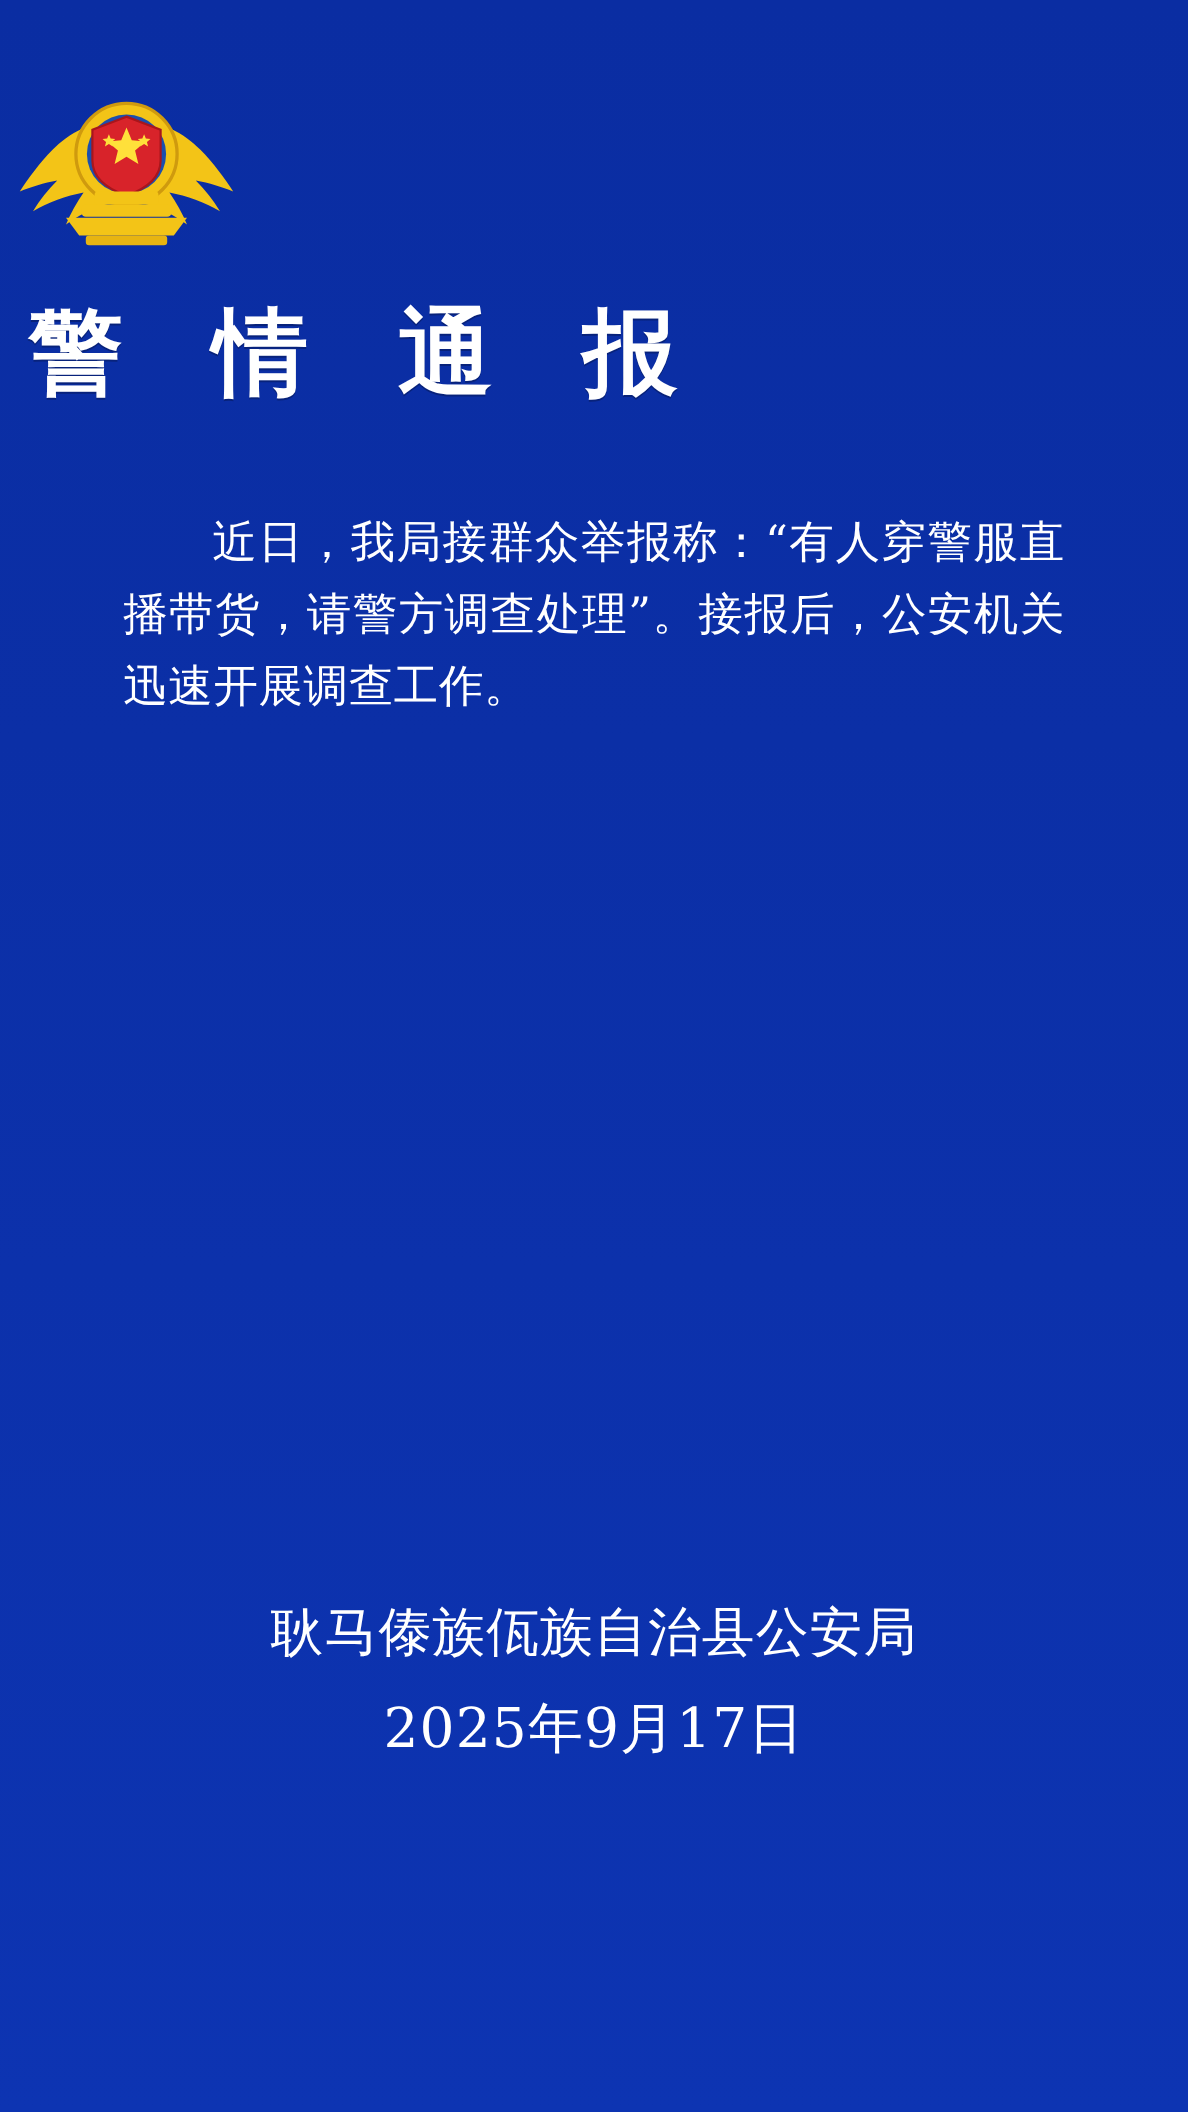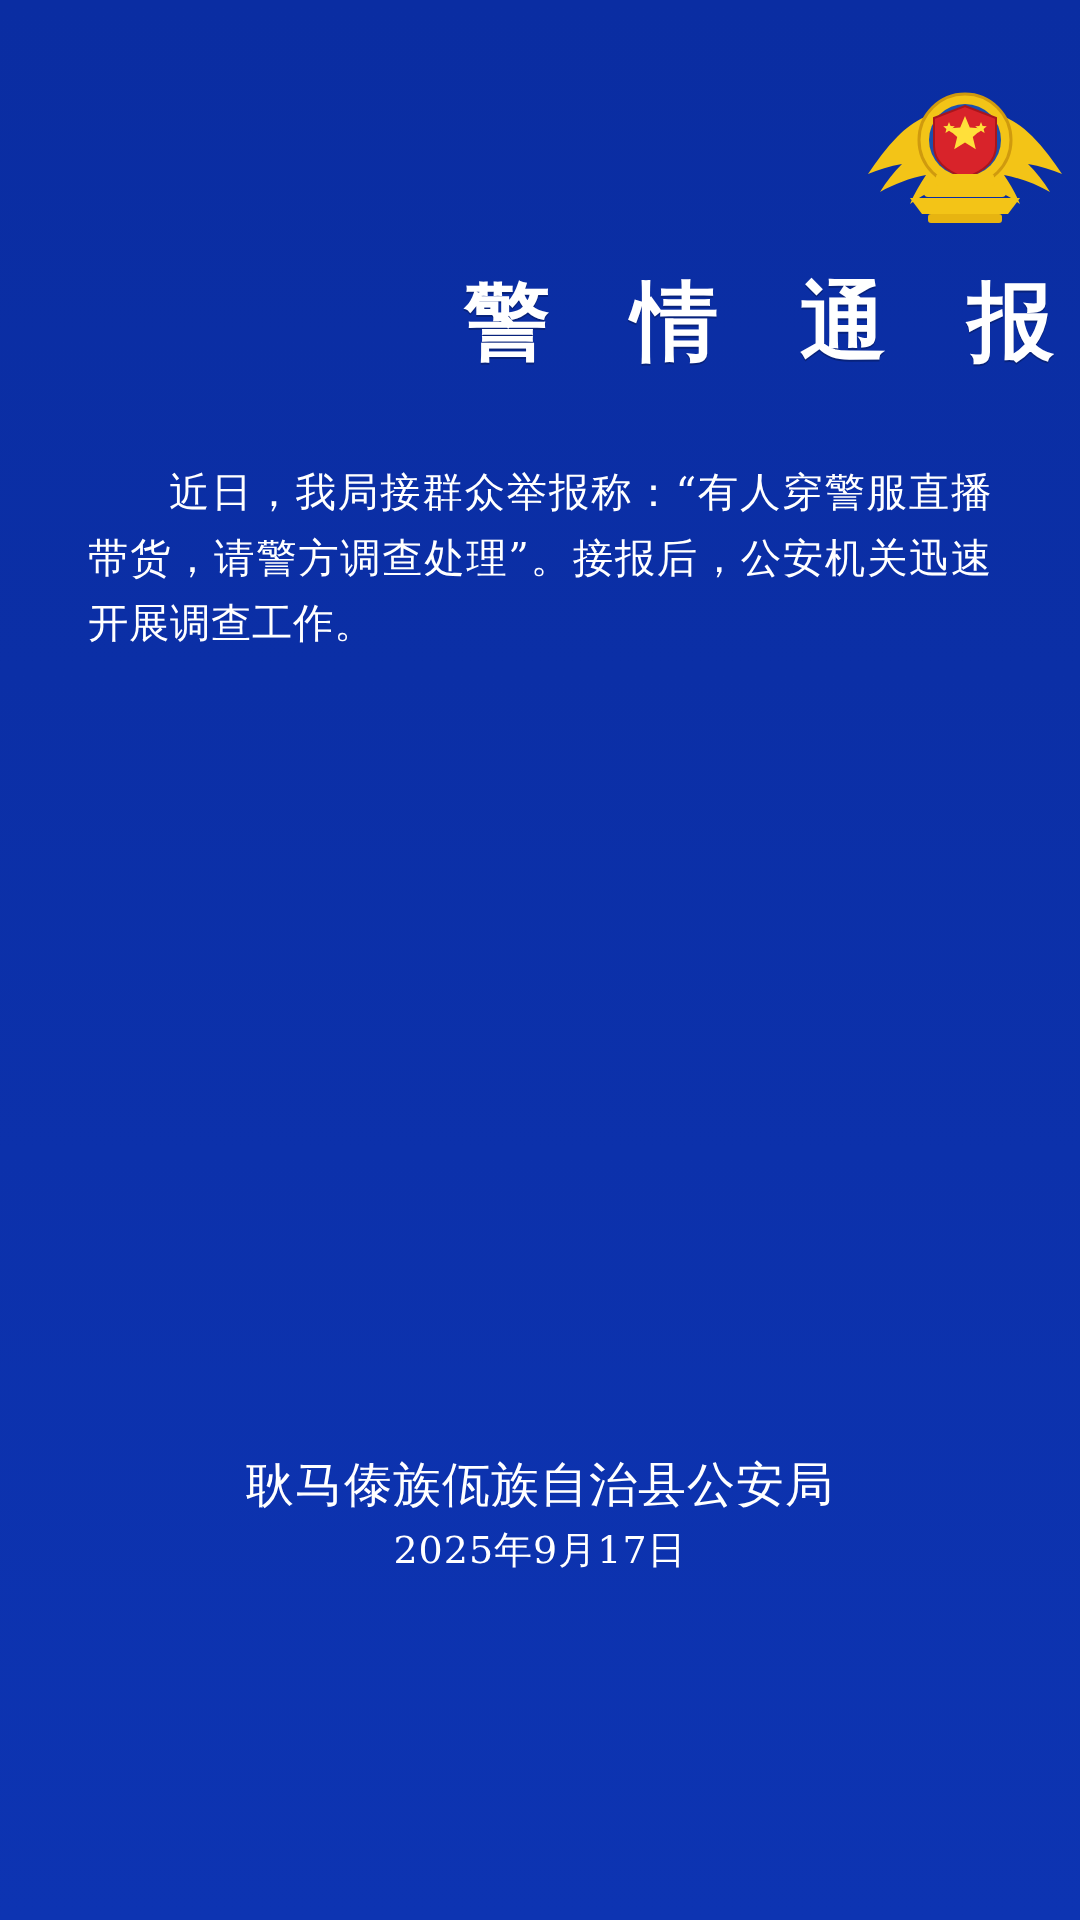--- a/index.html
+++ b/index.html
@@ -15,21 +15,21 @@
   }
 
   .poster {
     position: relative;
     width: 1080px;
     height: 1920px;
     background: linear-gradient(180deg, #0a2da2 0%, #0b2fa6 35%, #0c31ab 60%, #0d34b2 100%);
     box-sizing: border-box;
     display: flex;
     flex-direction: column;
-    align-items: flex-end;
+    align-items: flex-start;
   }
 
   
   .emblem-wrap {
     margin-top: 74px;
     width: 230px;
     height: 160px;
     position: relative;
   }
   .emblem-svg { display: block; }
@@ -44,21 +44,21 @@
     text-indent: 26px;
     line-height: 1.1;
     font-family: "DejaVu Serif", "Liberation Serif", serif;
     text-shadow: 0 2px 0 rgba(0,0,0,0.25);
   }
 
   
   .body-wrap {
     margin-top: 34px;
     width: 1080px;
-    padding: 0 88px;
+    padding: 0 112px;
     box-sizing: border-box;
   }
   .para {
     color: #ffffff;
     font-size: 40.5px;
     line-height: 1.62;
     text-align: justify;
     text-justify: inter-ideograph;
     text-indent: 2em;
     margin: 0 0 12px 0;
@@ -75,22 +75,22 @@
     text-align: center;
     color: #ffffff;
     font-family: "DejaVu Serif", "Liberation Serif", serif;
   }
   .sign-org {
     font-size: 48px;
     line-height: 1.5;
     letter-spacing: 1px;
   }
   .sign-date {
-    margin-top: 2px;
-    font-size: 38px;
+    margin-top: 14px;
+    font-size: 50px;
     line-height: 1.5;
     letter-spacing: 1px;
   }
 </style>
 </head>
 <body>
 
 <div class="poster">
 
   <div class="emblem-wrap">

